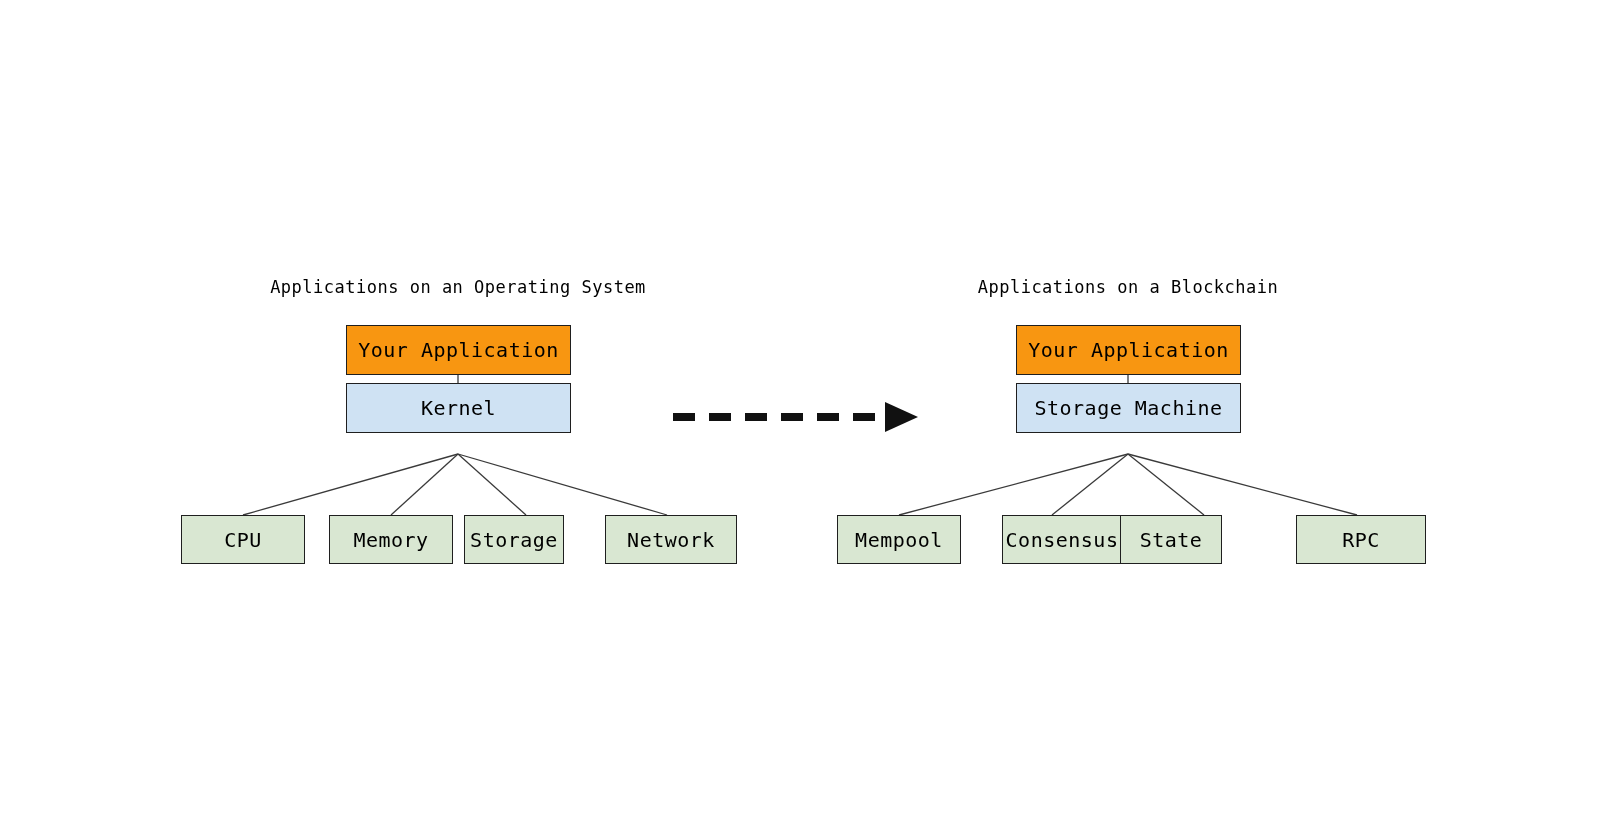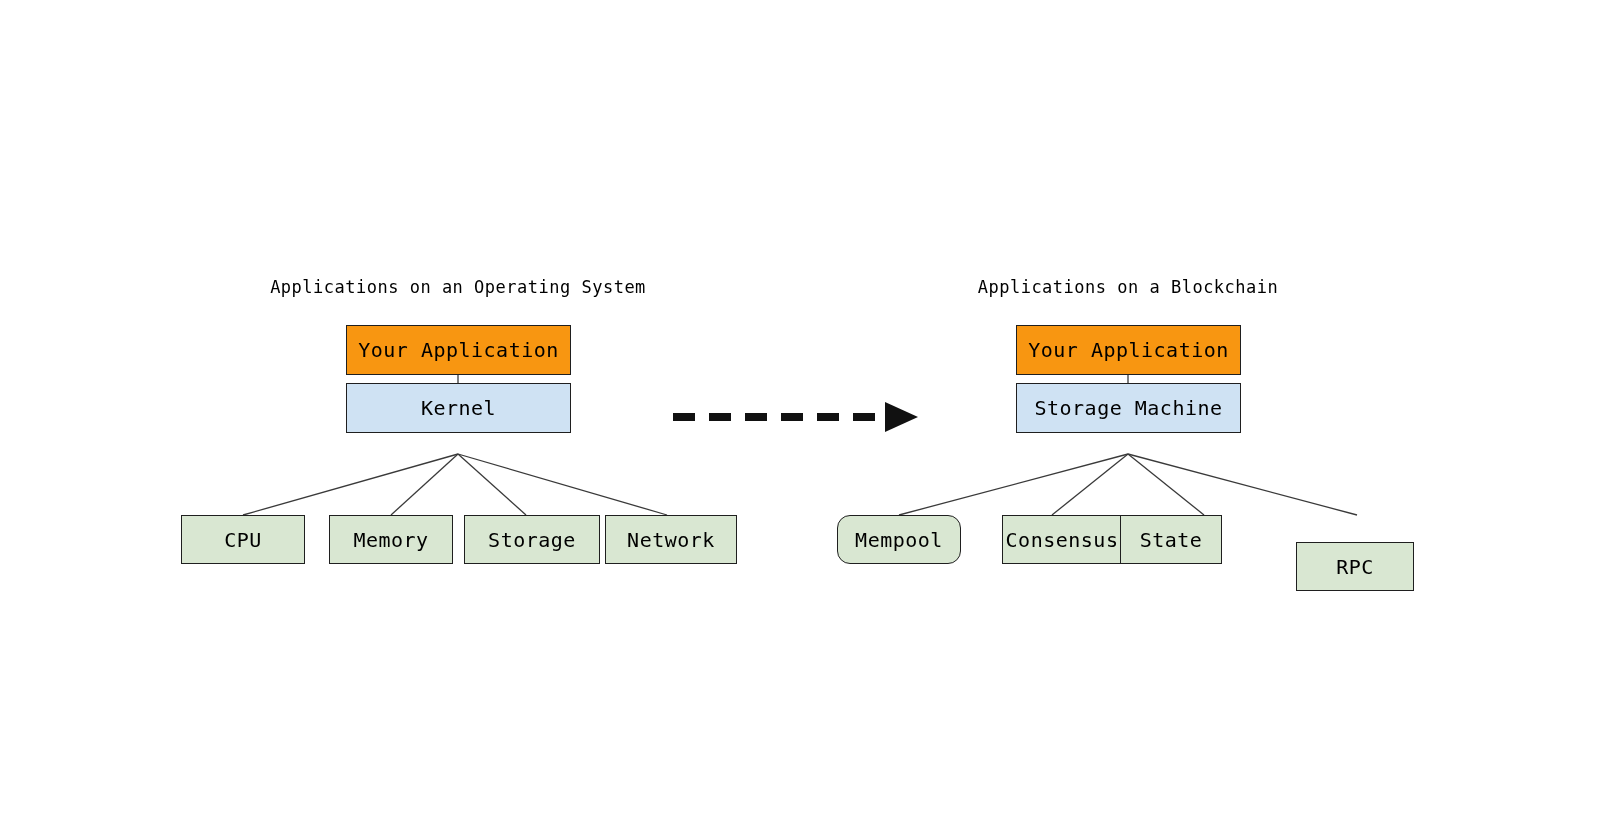--- a/index.html
+++ b/index.html
@@ -72,43 +72,43 @@
   <div class="node middle-box" style="left:346px;width:225px;">
     <span>Kernel</span>
   </div>
 
   <div class="node leaf-box" style="left:181px;width:124px;">
     <span>CPU</span>
   </div>
   <div class="node leaf-box" style="left:329px;width:124px;">
     <span>Memory</span>
   </div>
-  <div class="node leaf-box" style="left:464px;width:136px;">
+  <div class="node leaf-box" style="left:464px;width:100px;">
     <span>Storage</span>
   </div>
   <div class="node leaf-box" style="left:605px;width:132px;">
     <span>Network</span>
   </div>
 
   <div class="diagram-title" style="left:928px;">Applications on a Blockchain</div>
 
   <div class="node root-box" style="left:1016px;width:225px;">
     <span>Your Application</span>
   </div>
 
   <div class="node middle-box" style="left:1016px;width:225px;">
     <span>Storage Machine</span>
   </div>
 
-  <div class="node leaf-box" style="left:837px;width:124px;border-radius:13px;">
+  <div class="node leaf-box" style="left:837px;width:124px;">
     <span>Mempool</span>
   </div>
   <div class="node leaf-box" style="left:992px;width:120px;margin-left:10px;">
     <span>Consensus</span>
   </div>
   <div class="node leaf-box" style="left:1120px;width:102px;">
     <span>State</span>
   </div>
-  <div class="node leaf-box" style="left:1296px;width:118px;margin-top:27px;">
+  <div class="node leaf-box" style="left:1296px;width:130px;">
     <span>RPC</span>
   </div>
 
 </div>
 
 </body></html>

